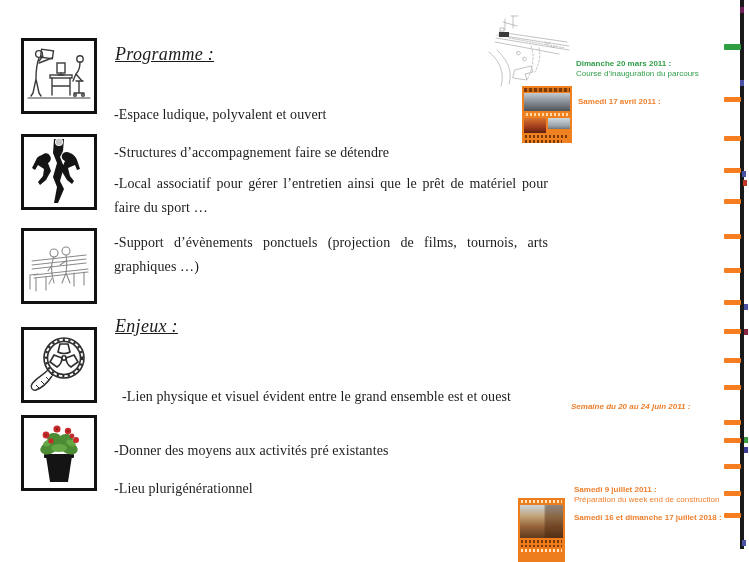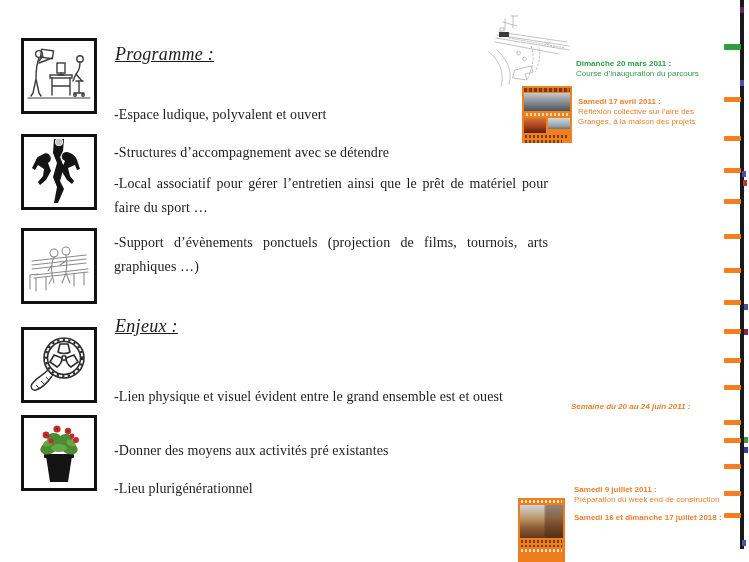--- a/index.html
+++ b/index.html
@@ -25,21 +25,21 @@
     position:absolute;left:0;width:434px;margin:0;
     font-size:14px;line-height:24px;text-align:justify;letter-spacing:.1px;
   }
   .bullet.single{text-align:left;}
   .h-prog{top:44px;}
   .b1{top:103px;}
   .b2{top:141px;}
   .b3{top:172px;}
   .b4{top:231px;}
   .h-enj{top:316px;}
-  .b5{top:385px;}
+  .b5{top:385px;margin-left:8px;}
   .b6{top:439px;}
   .b7{top:477px;}
 
   
   .tl-line{position:absolute;left:740px;top:0;width:4px;height:549px;background:#191919;}
   .tick{position:absolute;left:724px;width:17px;height:5px;border-radius:1px;}
   .dot{position:absolute;width:4px;height:6px;}
 
   .event{position:absolute;font-family:"Liberation Sans","DejaVu Sans",sans-serif;font-size:8px;line-height:10px;}
   .event .ev-date{font-weight:bold;}
@@ -173,21 +173,21 @@
       <circle cx="33" cy="11" r="1.2"></circle>
         <circle cx="22" cy="17" r="1.1"></circle>
         <circle cx="44" cy="13" r="1.1"></circle>
     </g>
   </svg>
 </div>
 
 <div class="text-col">
   <div class="heading h-prog">Programme :</div>
   <p class="bullet single b1">-Espace ludique, polyvalent et ouvert</p>
-  <p class="bullet single b2">-Structures d’accompagnement avec se détendre</p>
+  <p class="bullet single b2">-Structures d’accompagnement faire se détendre</p>
   <p class="bullet b3">-Local associatif pour gérer l’entretien ainsi que le prêt de matériel pour faire du sport …</p>
   <p class="bullet b4">-Support d’évènements ponctuels (projection de films, tournois, arts graphiques …)</p>
   <div class="heading h-enj">Enjeux :</div>
   <p class="bullet b5">-Lien physique et visuel évident entre le grand ensemble est et ouest</p>
   <p class="bullet single b6">-Donner des moyens aux activités pré existantes</p>
   <p class="bullet single b7">-Lieu plurigénérationnel</p>
 </div>
 
 <svg class="sketch" viewBox="0 0 86 80">
   <g fill="none" stroke="#9a9a9a" stroke-width=".7" opacity=".85" stroke-linecap="round">
@@ -257,21 +257,20 @@
     <div class="dot" style="top: 447px; left: 744px; background: rgb(59, 63, 153);"></div>
     <div class="dot" style="top: 540px; left: 742px; background: rgb(74, 82, 168);"></div>
   </div>
 
 <div class="event ev1 ev-green">
   <div class="ev-date">Dimanche 20 mars 2011 :</div>
   <div class="ev-desc">Course d’inauguration du parcours</div>
 </div>
 <div class="event ev2 ev-orange">
   <div class="ev-date">Samedi 17 avril 2011 :</div>
-  <div class="ev-desc">Réflexion collective sur l’aire des Granges, à la maison des projets</div>
 </div>
 <div class="event ev3 ev-orange ev-italic">
   <div class="ev-date">Semaine du 20 au 24 juin 2011 :</div>
 </div>
 <div class="event ev4 ev-orange">
   <div class="ev-date">Samedi 9 juillet 2011 :</div>
   <div class="ev-desc">Préparation du week end de construction</div>
 </div>
 <div class="event ev5 ev-orange">
   <div class="ev-date">Samedi 16 et dimanche 17 juillet 2018 :</div>

